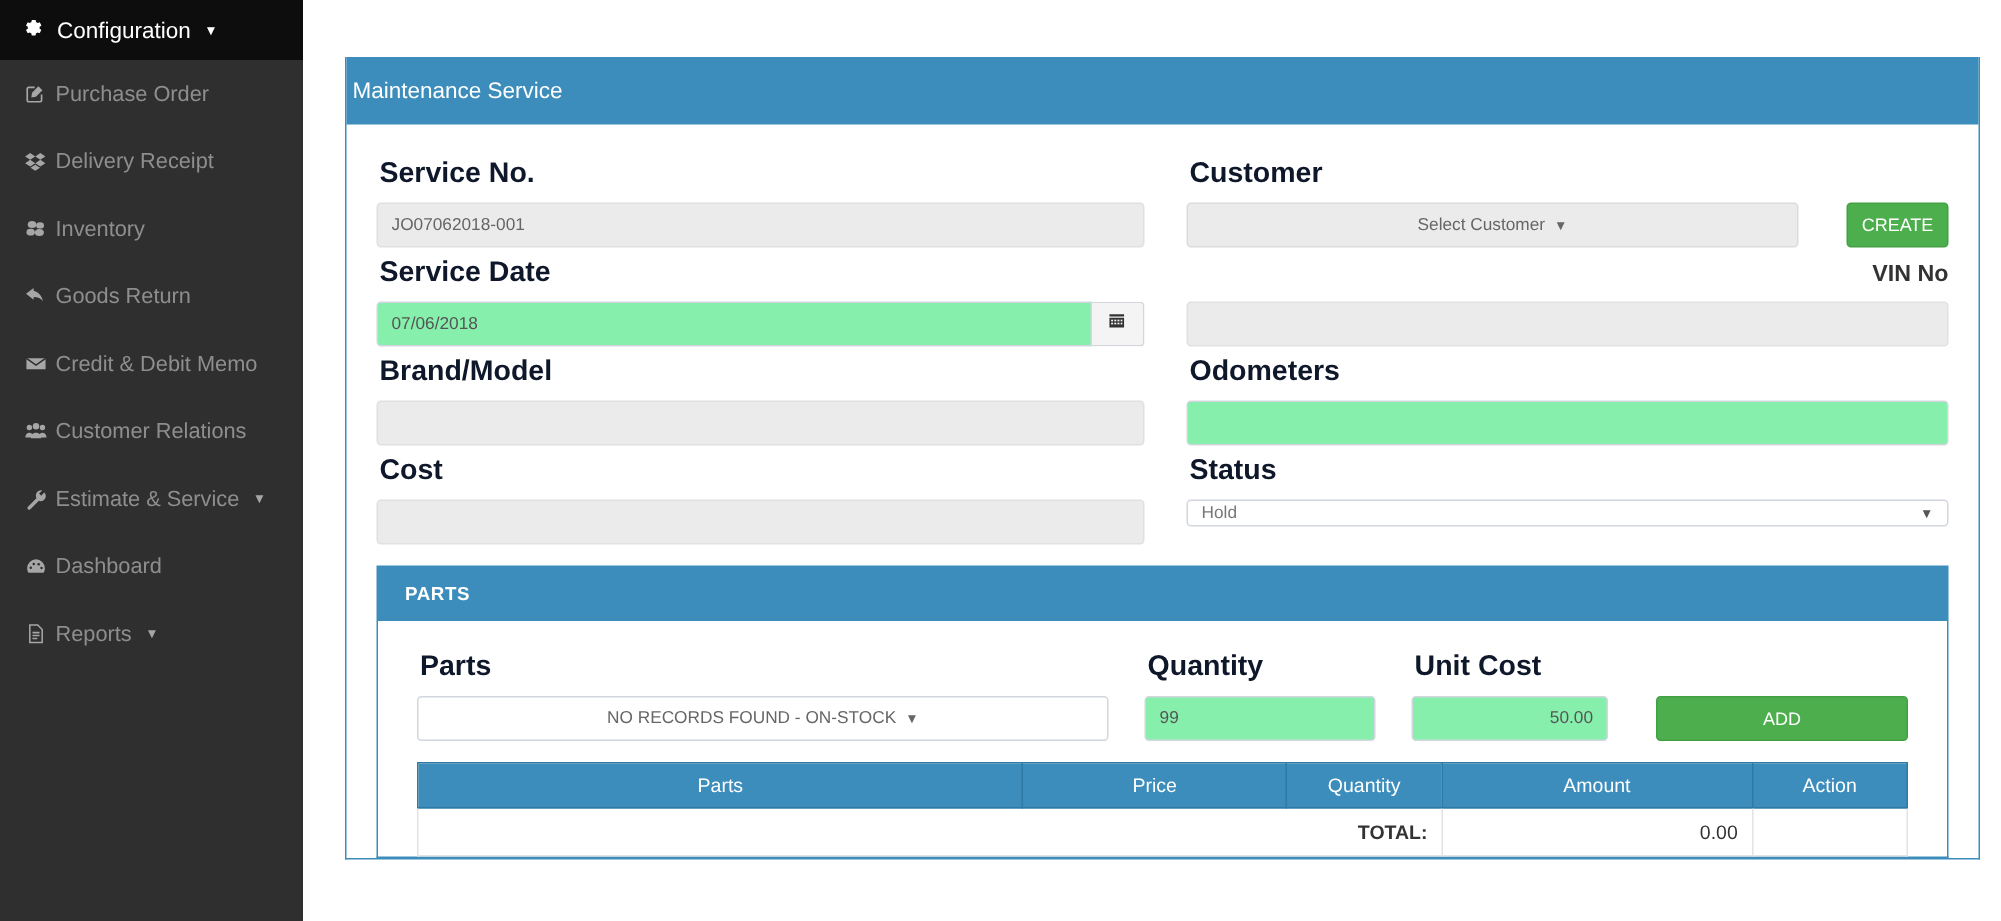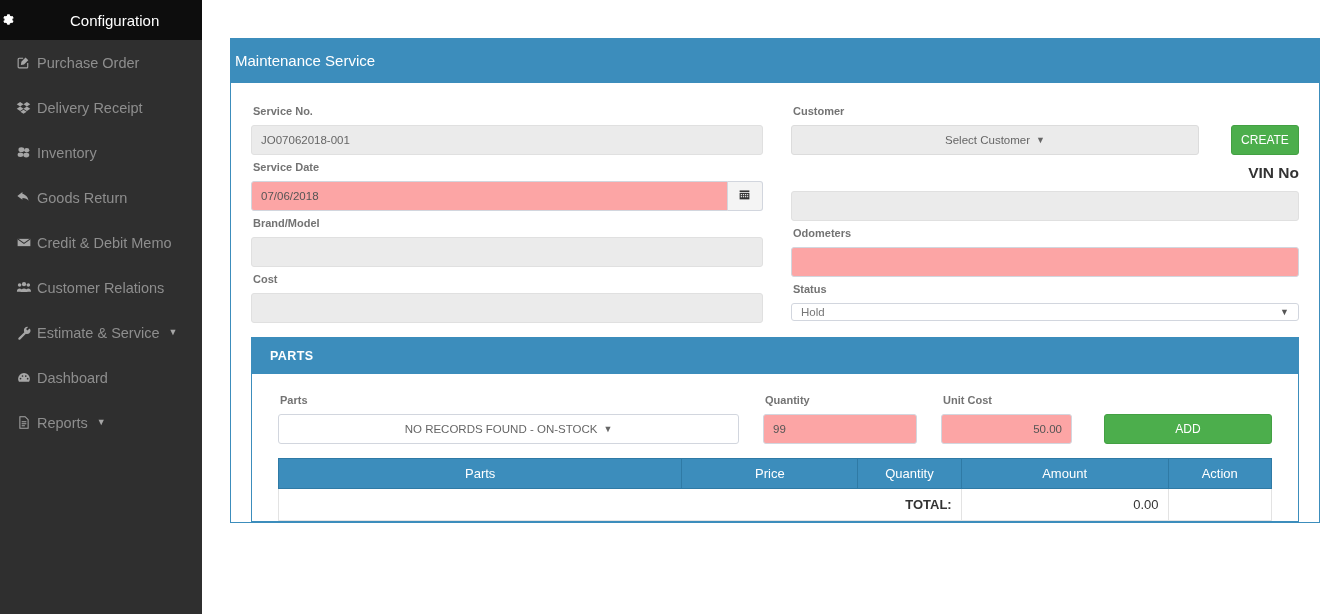--- a/index.html
+++ b/index.html
@@ -15,23 +15,23 @@
   
   #sidebar {
     position: absolute; left: 0; top: 0;
     width: 202px; height: 614px;
     background: #2f2f2f;
   }
   #sidebar-header {
     height: 40px;
     background: #0d0d0d;
     display: flex; align-items: center;
+    padding-left: 14px;
     color: #ffffff;
     font-size: 15px;
-    gap: 46px;
   }
   #sidebar-header .ico { margin-right: 9px; font-size: 15px; line-height: 1; color:#fff; display:inline-block; }
   #sidebar-header .caret { margin-left: 9px; font-size: 9px; color: #ffffff; }
 
   .nav-item {
     display: flex; align-items: center;
     height: 45px;
     padding-left: 16px;
     color: #8e8e8e;
     font-size: 14.5px;
@@ -73,32 +73,32 @@
     font-size: 15px;
     font-weight: normal;
   }
   .panel-body { padding: 16px 20px 0 20px; }
 
   .row2 { display: flex; }
   .col-left { width: 526px; padding-right: 14px; }
   .col-right { flex: 1; padding-left: 14px; }
 
   .fld-label {
-    font-size: 11px;
+    font-size: 19px;
     font-weight: bold;
-    color: #737373;
+    color: #0f172a;
     margin: 6px 0 8px 2px;
   }
 
   .inp {
     width: 100%;
     height: 30px;
     border: 1px solid #d2d6de;
     border-radius: 3px;
-    background: #fca5a5;
+    background: #86efac;
     font-size: 11.5px;
     color: #555555;
     padding: 0 9px;
     font-family: "Liberation Sans", sans-serif;
     outline: none;
   }
   .inp.disabled {
     background: #ebebeb;
     border-color: #e0e0e0;
     color: #666666;

